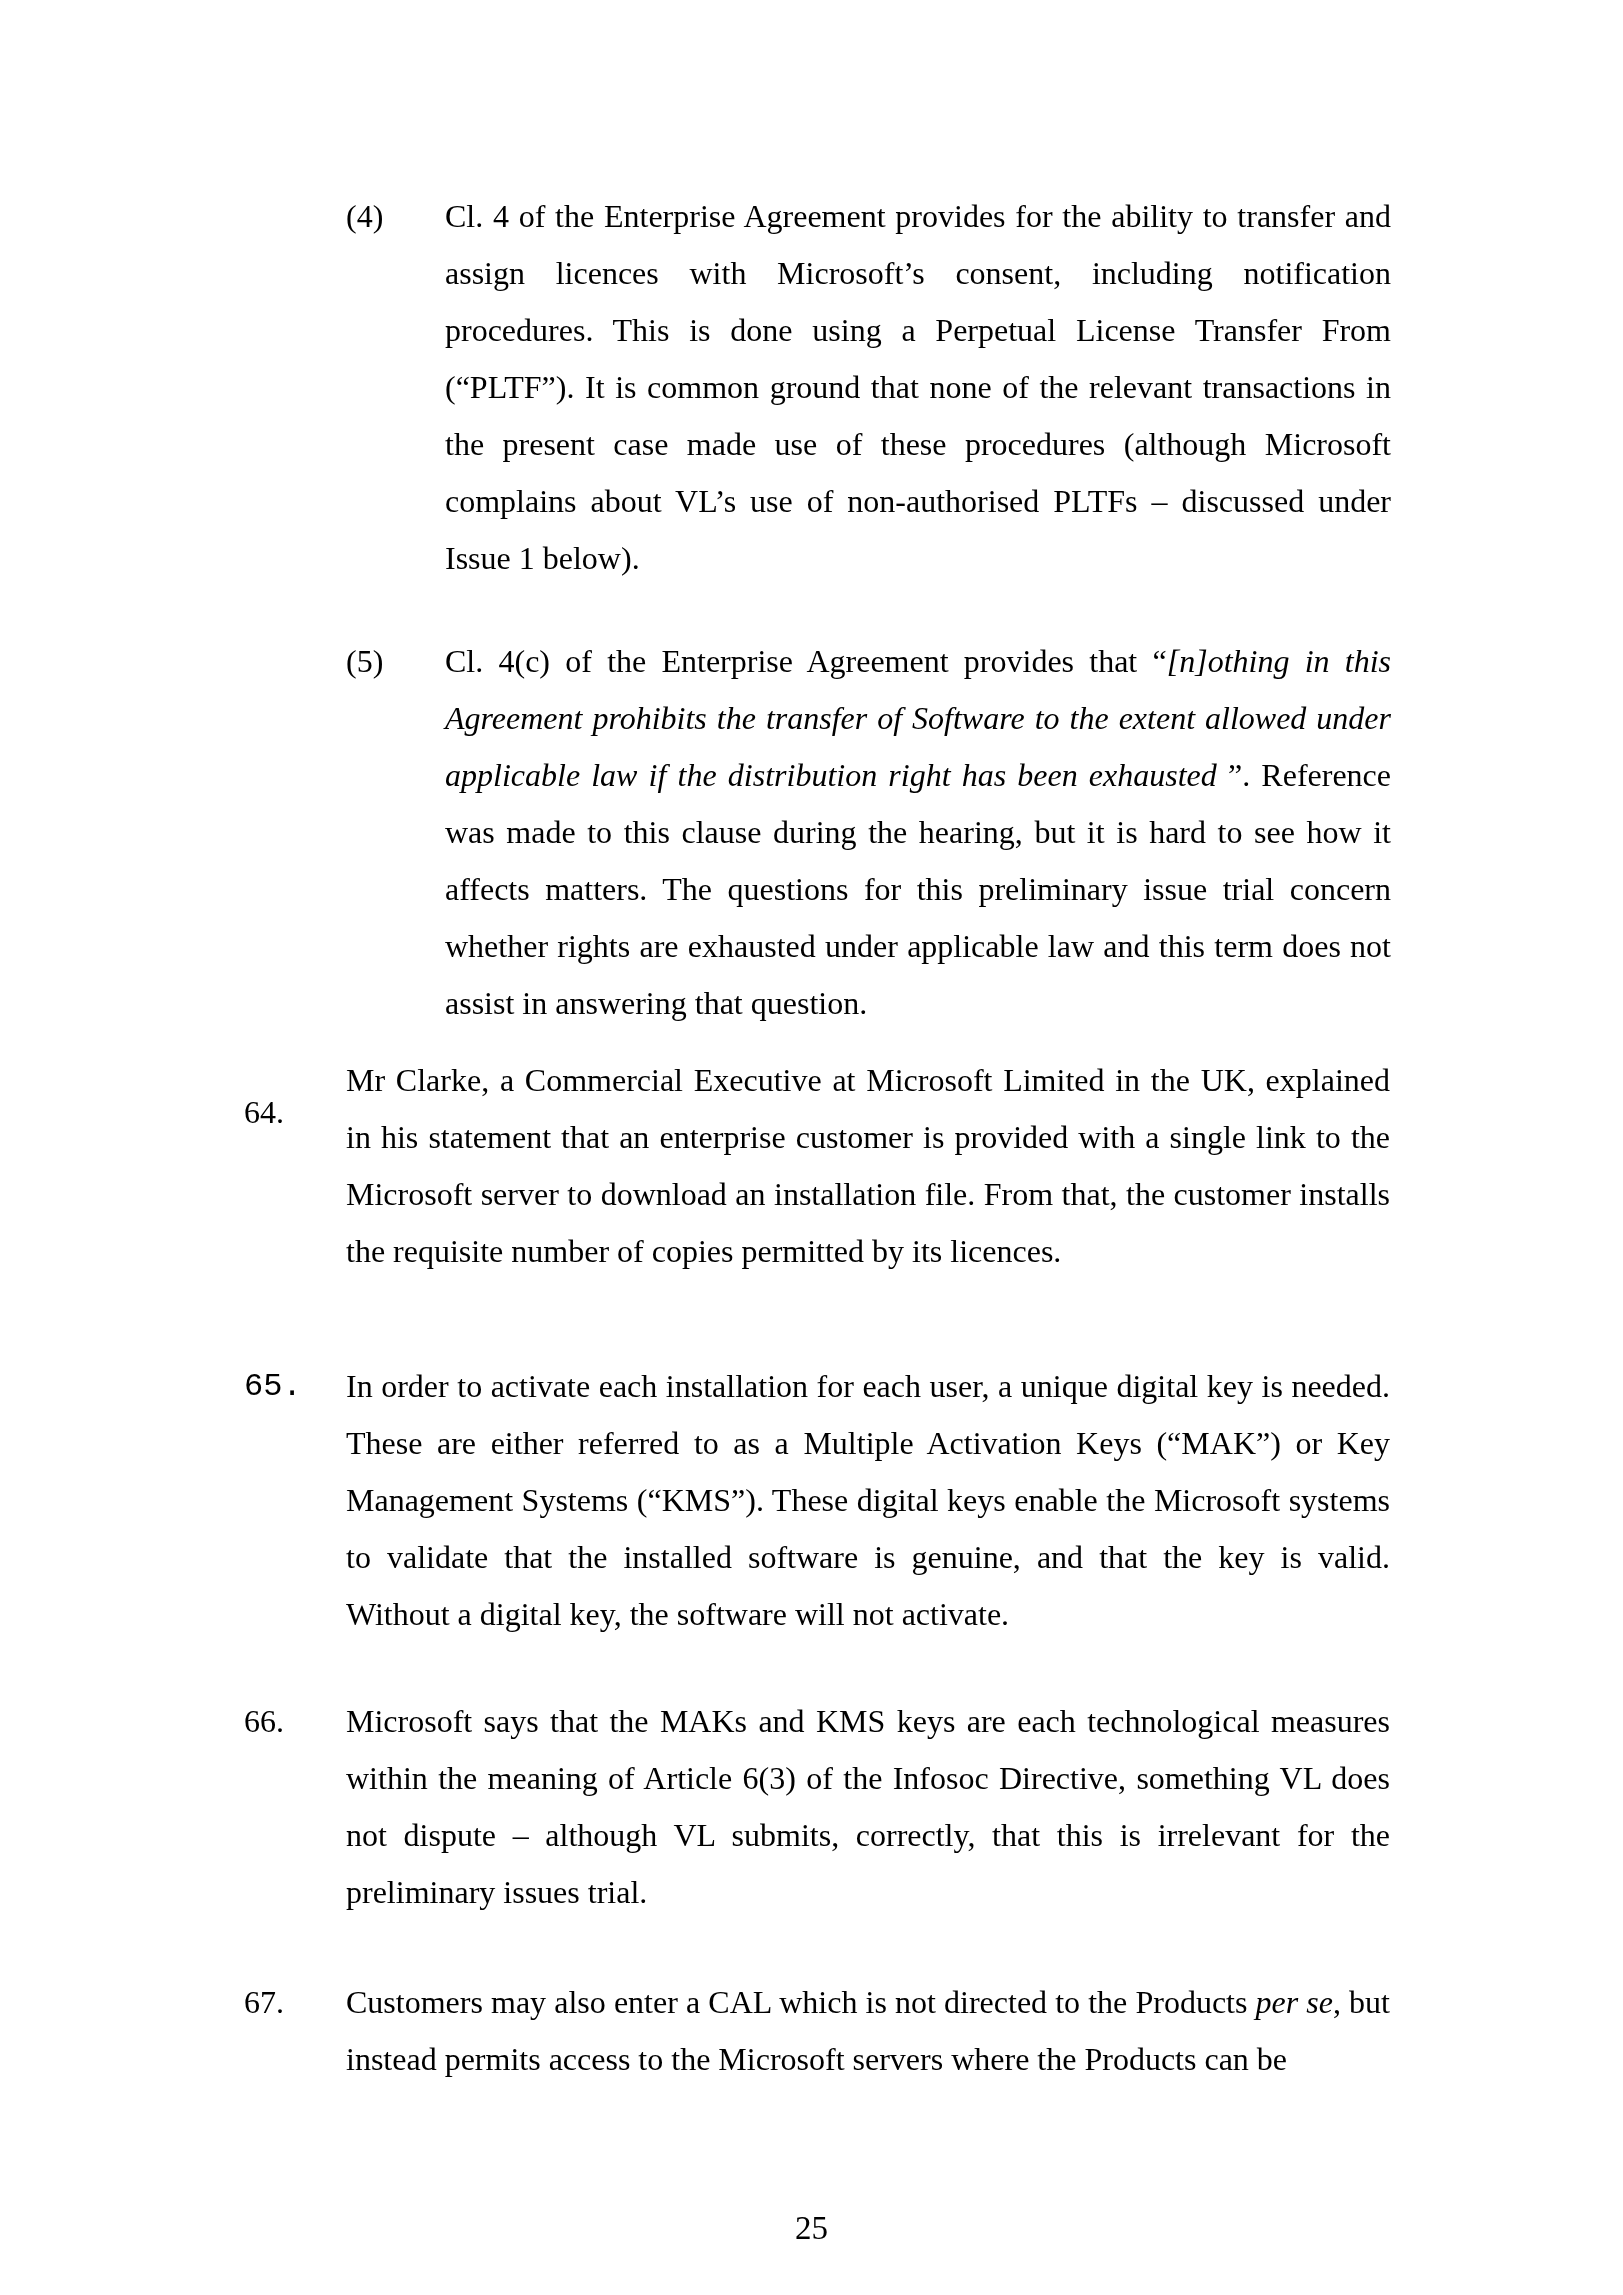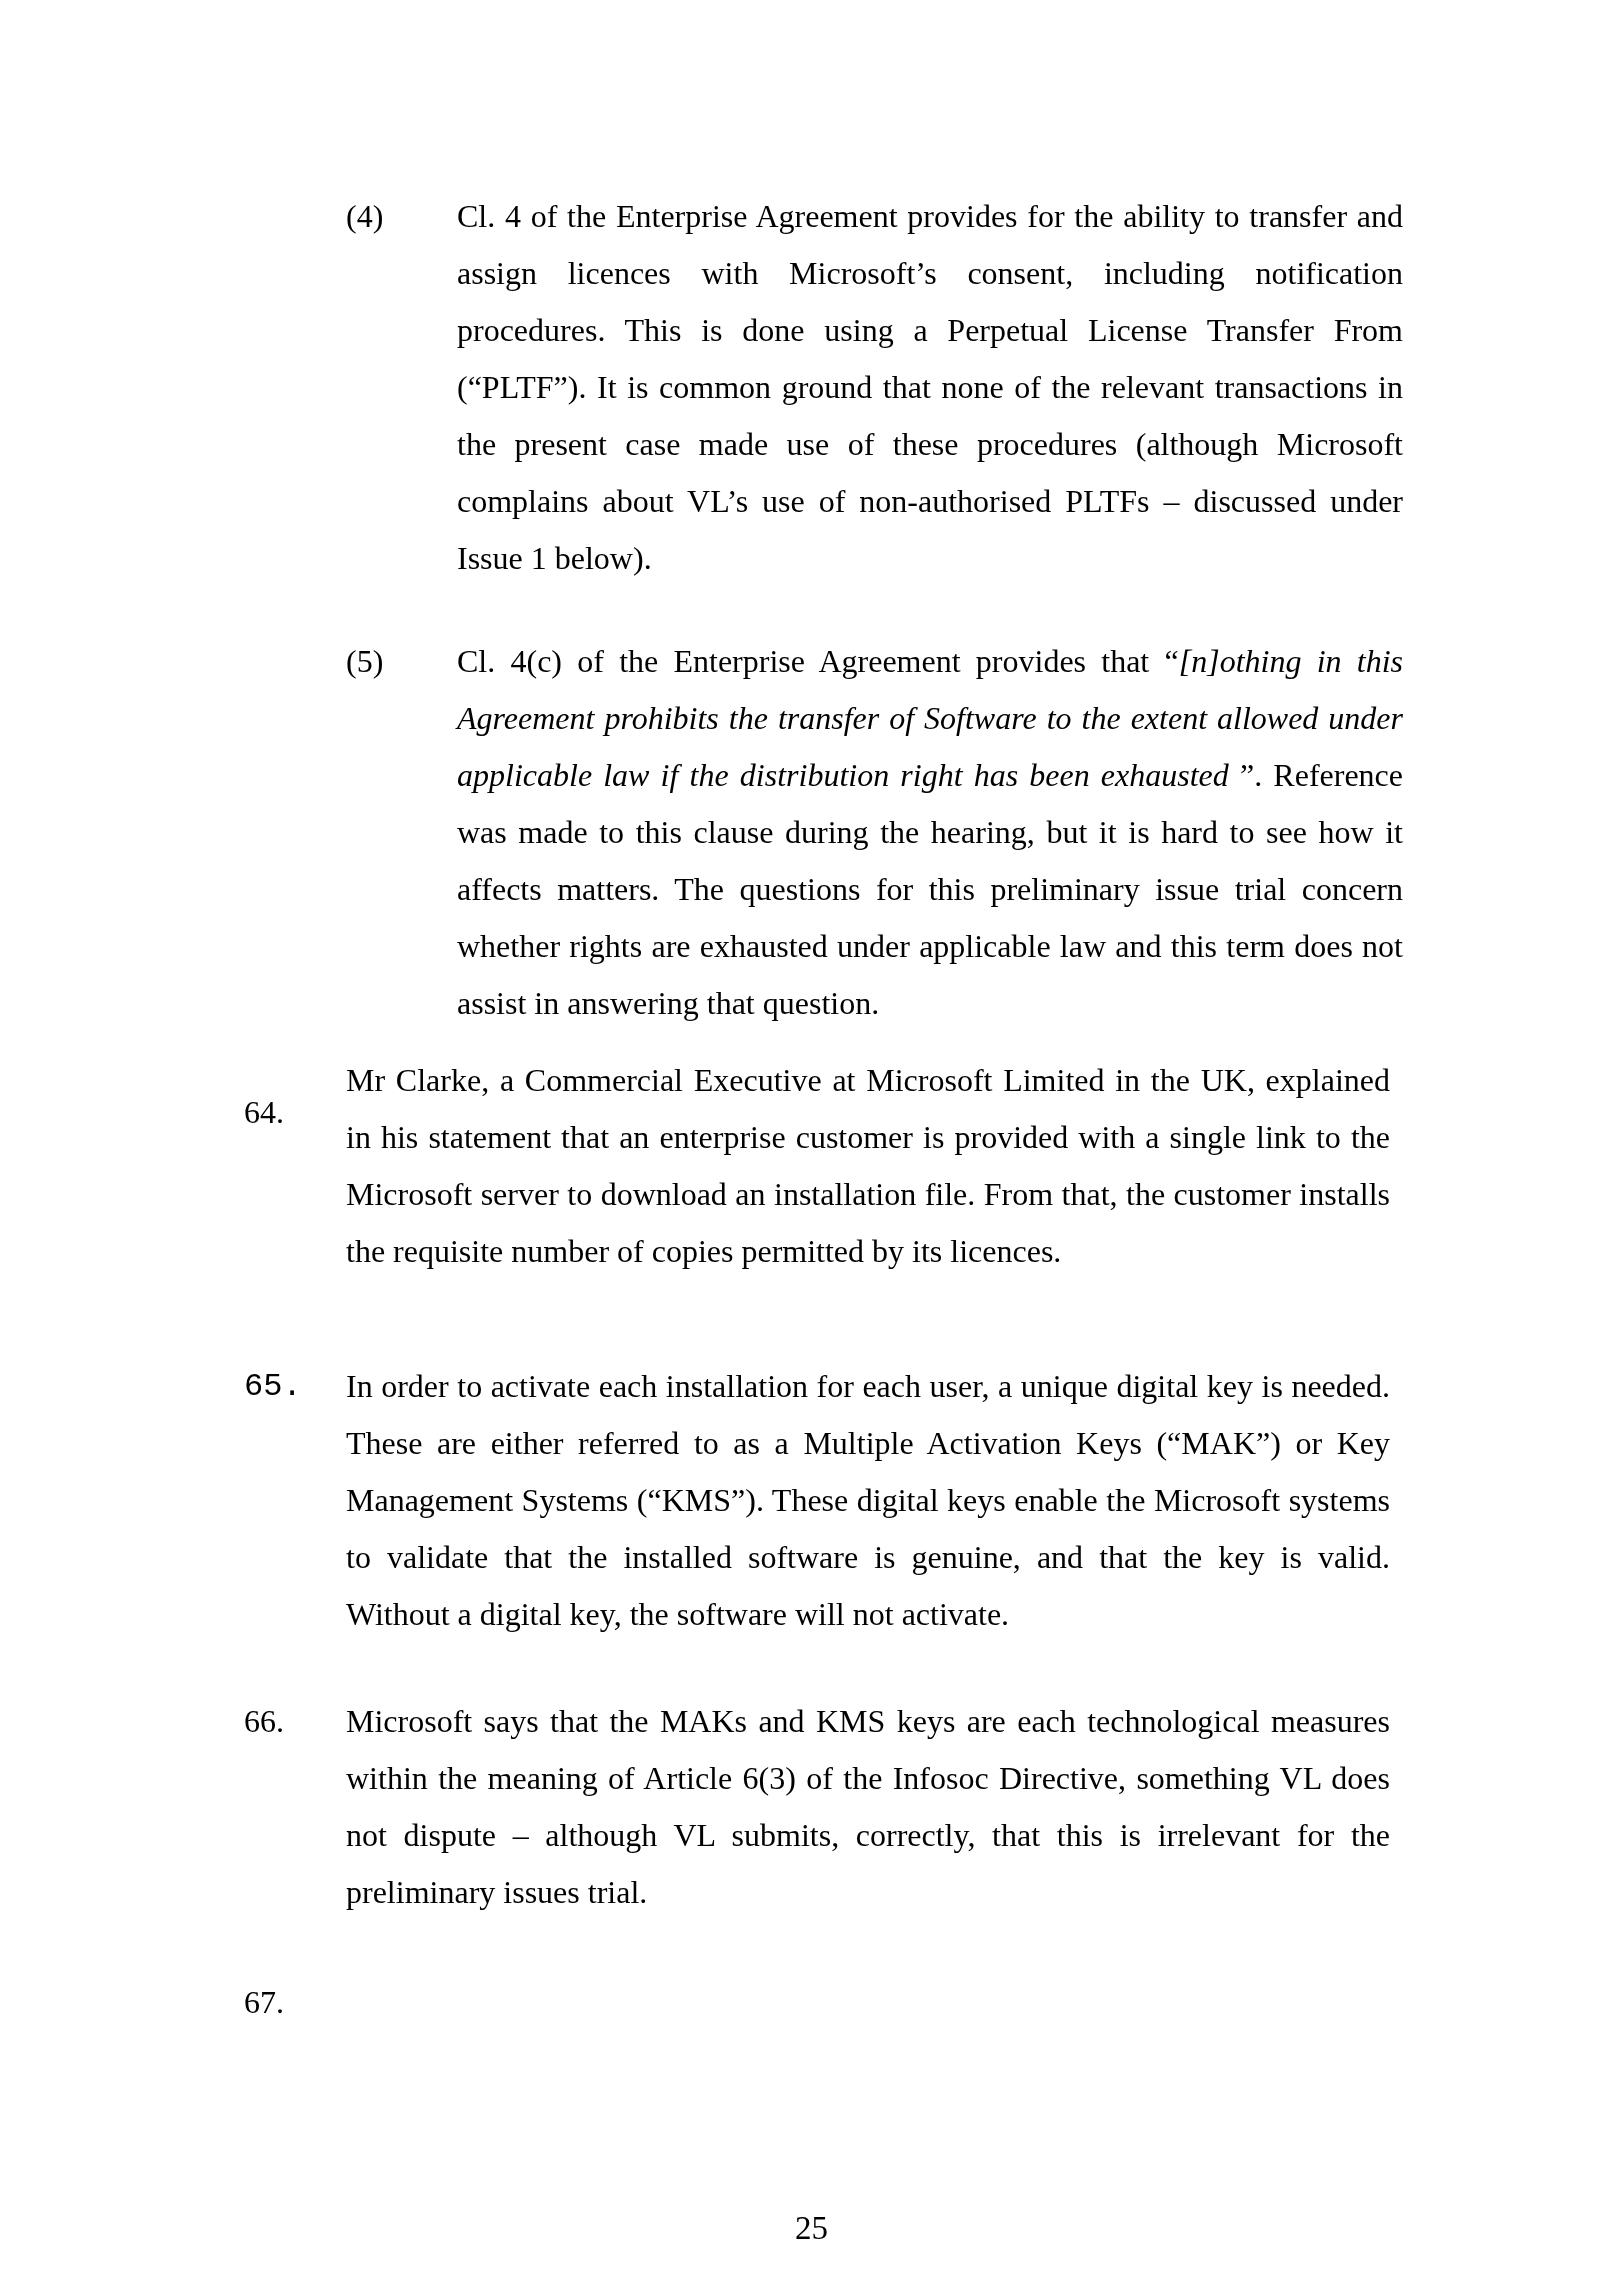--- a/index.html
+++ b/index.html
@@ -15,21 +15,21 @@
     line-height: 57px;
     text-align: justify;
     text-align-last: left;
   }
   .num {
     position: absolute;
     font-size: 32px;
     line-height: 57px;
   }
   .sub-num { left: 346px; }
-  .sub-text { left: 445px; width: 946px; margin-left: 12px; }
+  .sub-text { left: 445px; width: 946px; }
   .main-num { left: 244px; }
   .main-text { left: 346px; width: 1044px; }
   i { font-style: italic; }
   .page-number {
     position: absolute; left: 0; width: 1623px; top: 2209px;
     text-align: center; font-size: 33px; line-height: 39px;
   }
 </style>
 </head>
 <body>
@@ -53,16 +53,17 @@
   <div class="para main-text" style="top:1358px;">
     <span>In order to activate each installation for each user, a unique digital key is needed. These are either referred to as a Multiple Activation Keys (“MAK”) or Key Management Systems (“KMS”). These digital keys enable the Microsoft systems to validate that the installed software is genuine, and that the key is valid. Without a digital key, the software will not activate.</span>
   </div>
 
   <div class="num main-num" style="top:1693px;text-align:center;">66.</div>
   <div class="para main-text" style="top:1693px;">
     <span>Microsoft says that the MAKs and KMS keys are each technological measures within the meaning of Article 6(3) of the Infosoc Directive, something VL does not dispute – although VL submits, correctly, that this is irrelevant for the preliminary issues trial.</span>
   </div>
 
   <div class="num main-num" style="top:1974px;">67.</div>
+  <div class="para main-text" style="top:1974px;"><span>Customers may also enter a CAL which is not directed to the Products </span><i>per se</i><span>, but instead permits access to the Microsoft servers where the Products can be</span></div>
 
   <div class="page-number">25</div>
 </div>
 
 
 </body></html>

